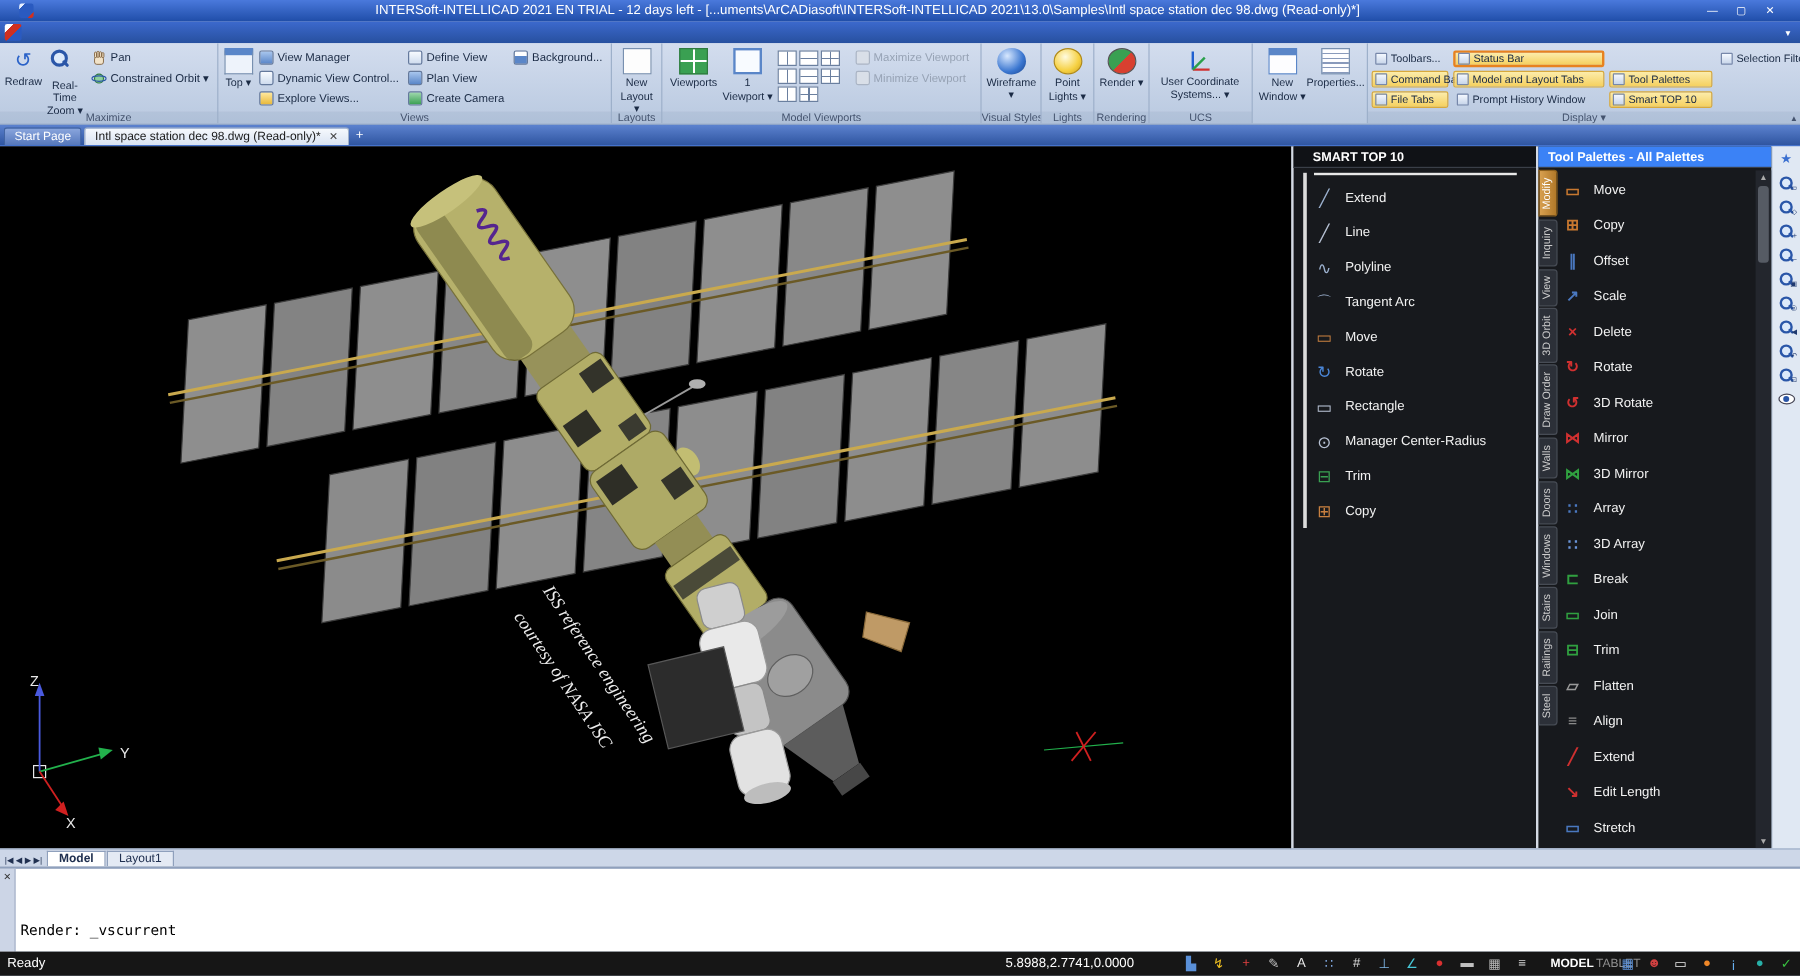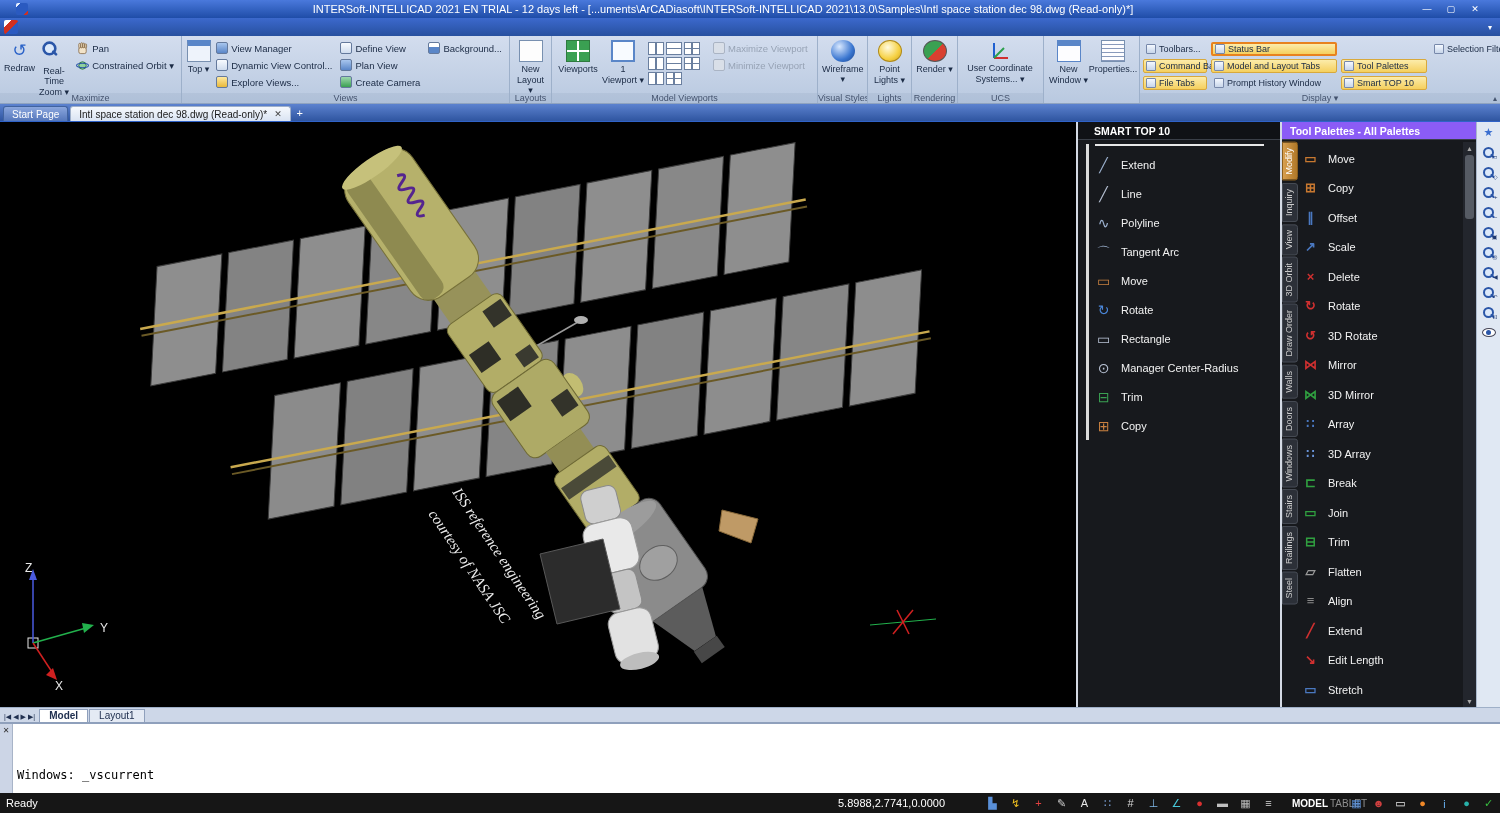--- a/index.html
+++ b/index.html
@@ -88,21 +88,21 @@
   .smart{width:204px;height:100%;background:#17191d;color:#eee;flex:none;border-left:2px solid #d4dae4;position:relative}
   .sp-header{height:18px;line-height:18px;padding-left:16px;font-size:10.5px;font-weight:bold;color:#fff;background:#101216;border-bottom:1px solid #3a3f48}
   .sp-list{margin:4px 4px 0 8px;border-left:3px solid #dcdcdc;padding-left:6px}
   .sp-sep{height:2px;background:#e8e8e8;margin:2px 12px 4px 0}
   .sp-item{display:flex;align-items:center;gap:9px;height:29px;cursor:default}
   .sp-ic{width:17px;text-align:center;font-size:14px;line-height:16px;flex:none}
   .sp-lab{font-size:11px;color:#f2f2f2}
 
   
   .palettes{width:196px;height:100%;background:#17191d;color:#eee;flex:none;border-left:2px solid #d4dae4;position:relative}
-  .pal-header{height:18px;line-height:18px;padding-left:8px;font-size:10.5px;color:#fff;background:#8b5cf6;border-bottom:1px solid #3a3f48;font-weight:bold}
+  .pal-header{height:18px;line-height:18px;padding-left:8px;font-size:10.5px;color:#fff;background:#3b82f6;border-bottom:1px solid #3a3f48;font-weight:bold}
   .pal-tabs{position:absolute;left:0;top:20px;bottom:2px;width:16px;display:flex;flex-direction:column;gap:2px;align-items:stretch}
   .ptab{writing-mode:vertical-rl;transform:rotate(180deg);font-size:9px;color:#ccc;background:#2c3038;
     border:1px solid #474c55;border-radius:3px 0 0 3px;padding:5px 1px;text-align:center;cursor:default}
   .ptab.active{background:linear-gradient(90deg,#b07828,#d8a050);color:#fff;border-color:#8a5e1c}
   .pal-list{position:absolute;left:20px;top:22px;right:15px;bottom:0;overflow:hidden}
   .pl-item{display:flex;align-items:center;gap:9px;height:29.5px;cursor:default}
   .pl-ic{width:17px;text-align:center;font-size:13px;font-weight:bold;line-height:16px;flex:none}
   .pl-lab{font-size:11px;color:#f2f2f2}
   .pal-scroll{position:absolute;right:0;top:20px;bottom:0;width:13px;background:#23262d;display:flex;flex-direction:column;align-items:center}
   .sarr{color:#aaa;font-size:7px;height:12px;display:flex;align-items:center;cursor:default}
@@ -709,21 +709,21 @@
         <div class="mtab2">Layout1</div>
       </div>
   </div>
 
   <div class="cmd">
     <div class="cmd-strip">
       <span class="cmd-x">✕</span>
     </div>
     <div class="cmd-lines">
       
-    <div class="cmdline">Windows: _vscurrent</div></div>
+    <div class="cmdline">Render: _vscurrent</div></div>
   </div>
 
   <div class="status">
     <span class="st-ready">Ready</span>
     <span class="st-coords">5.8988,2.7741,0.0000</span>
     <div class="st-icons">
 
     <span class="sic" style="color: rgb(90, 144, 216);">▙</span>
         <span class="sic" style="color: rgb(240, 192, 32);">↯</span>
         <span class="sic" style="color: rgb(224, 64, 64);">+</span>

